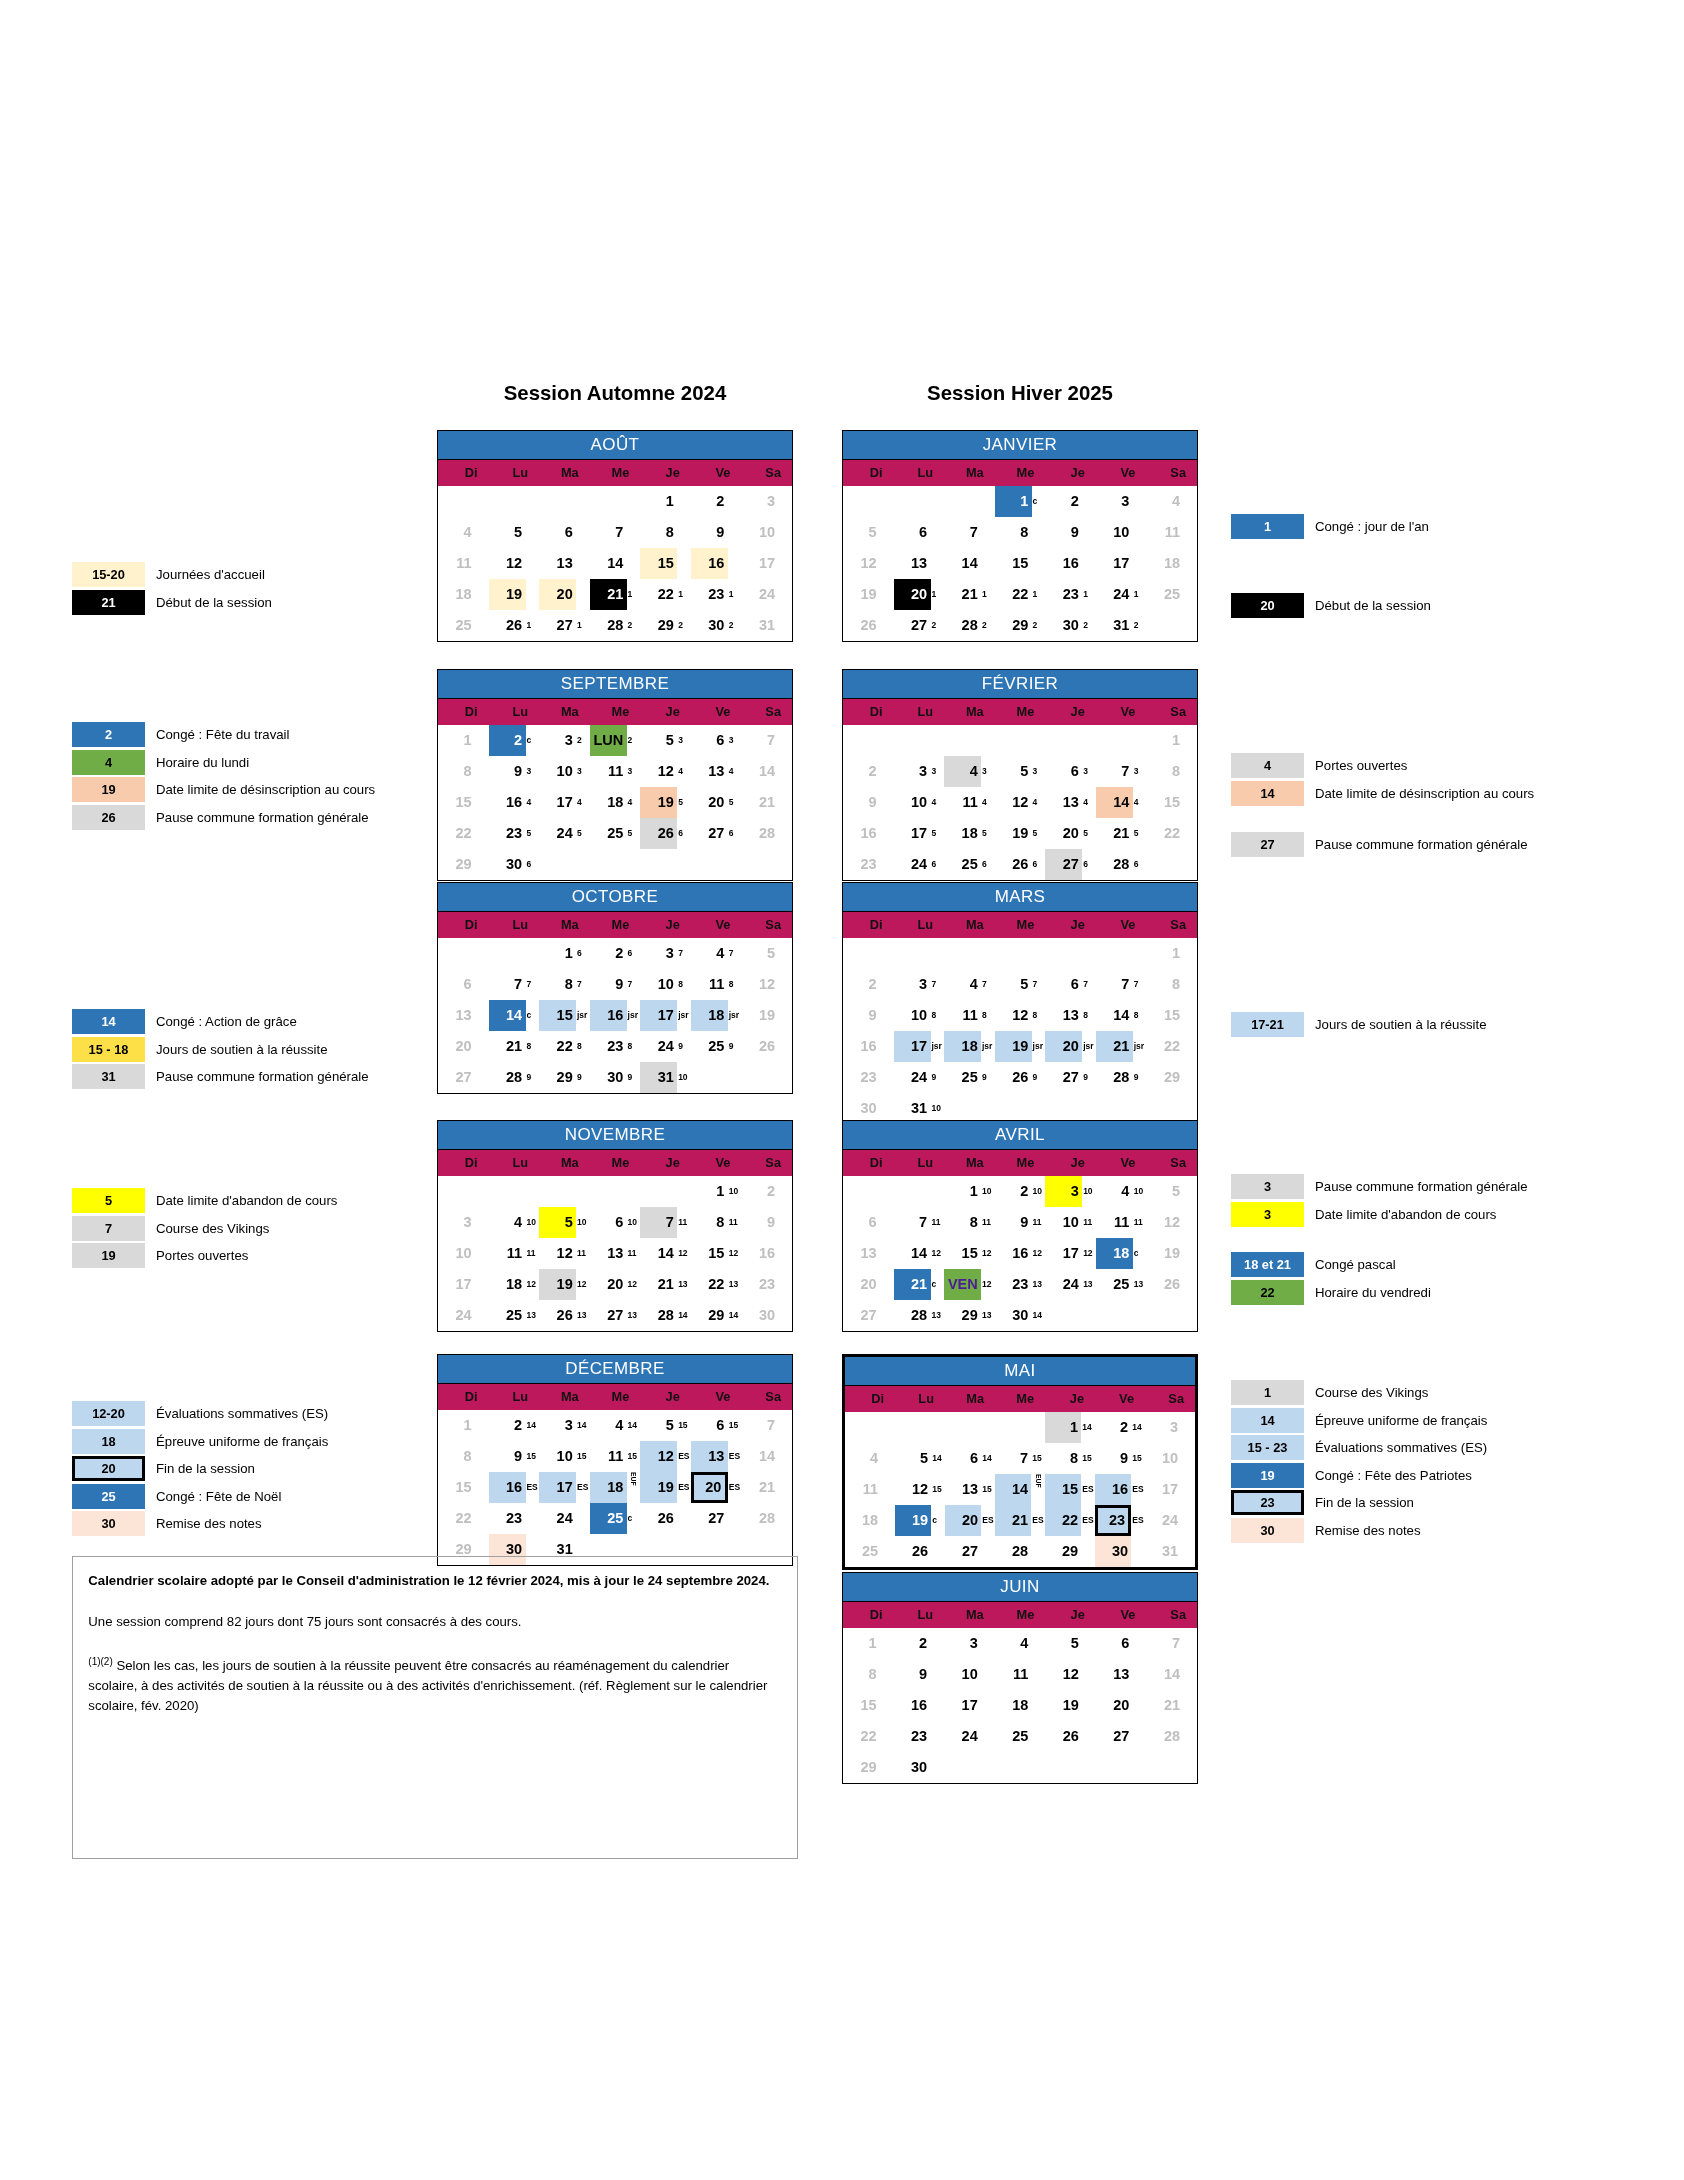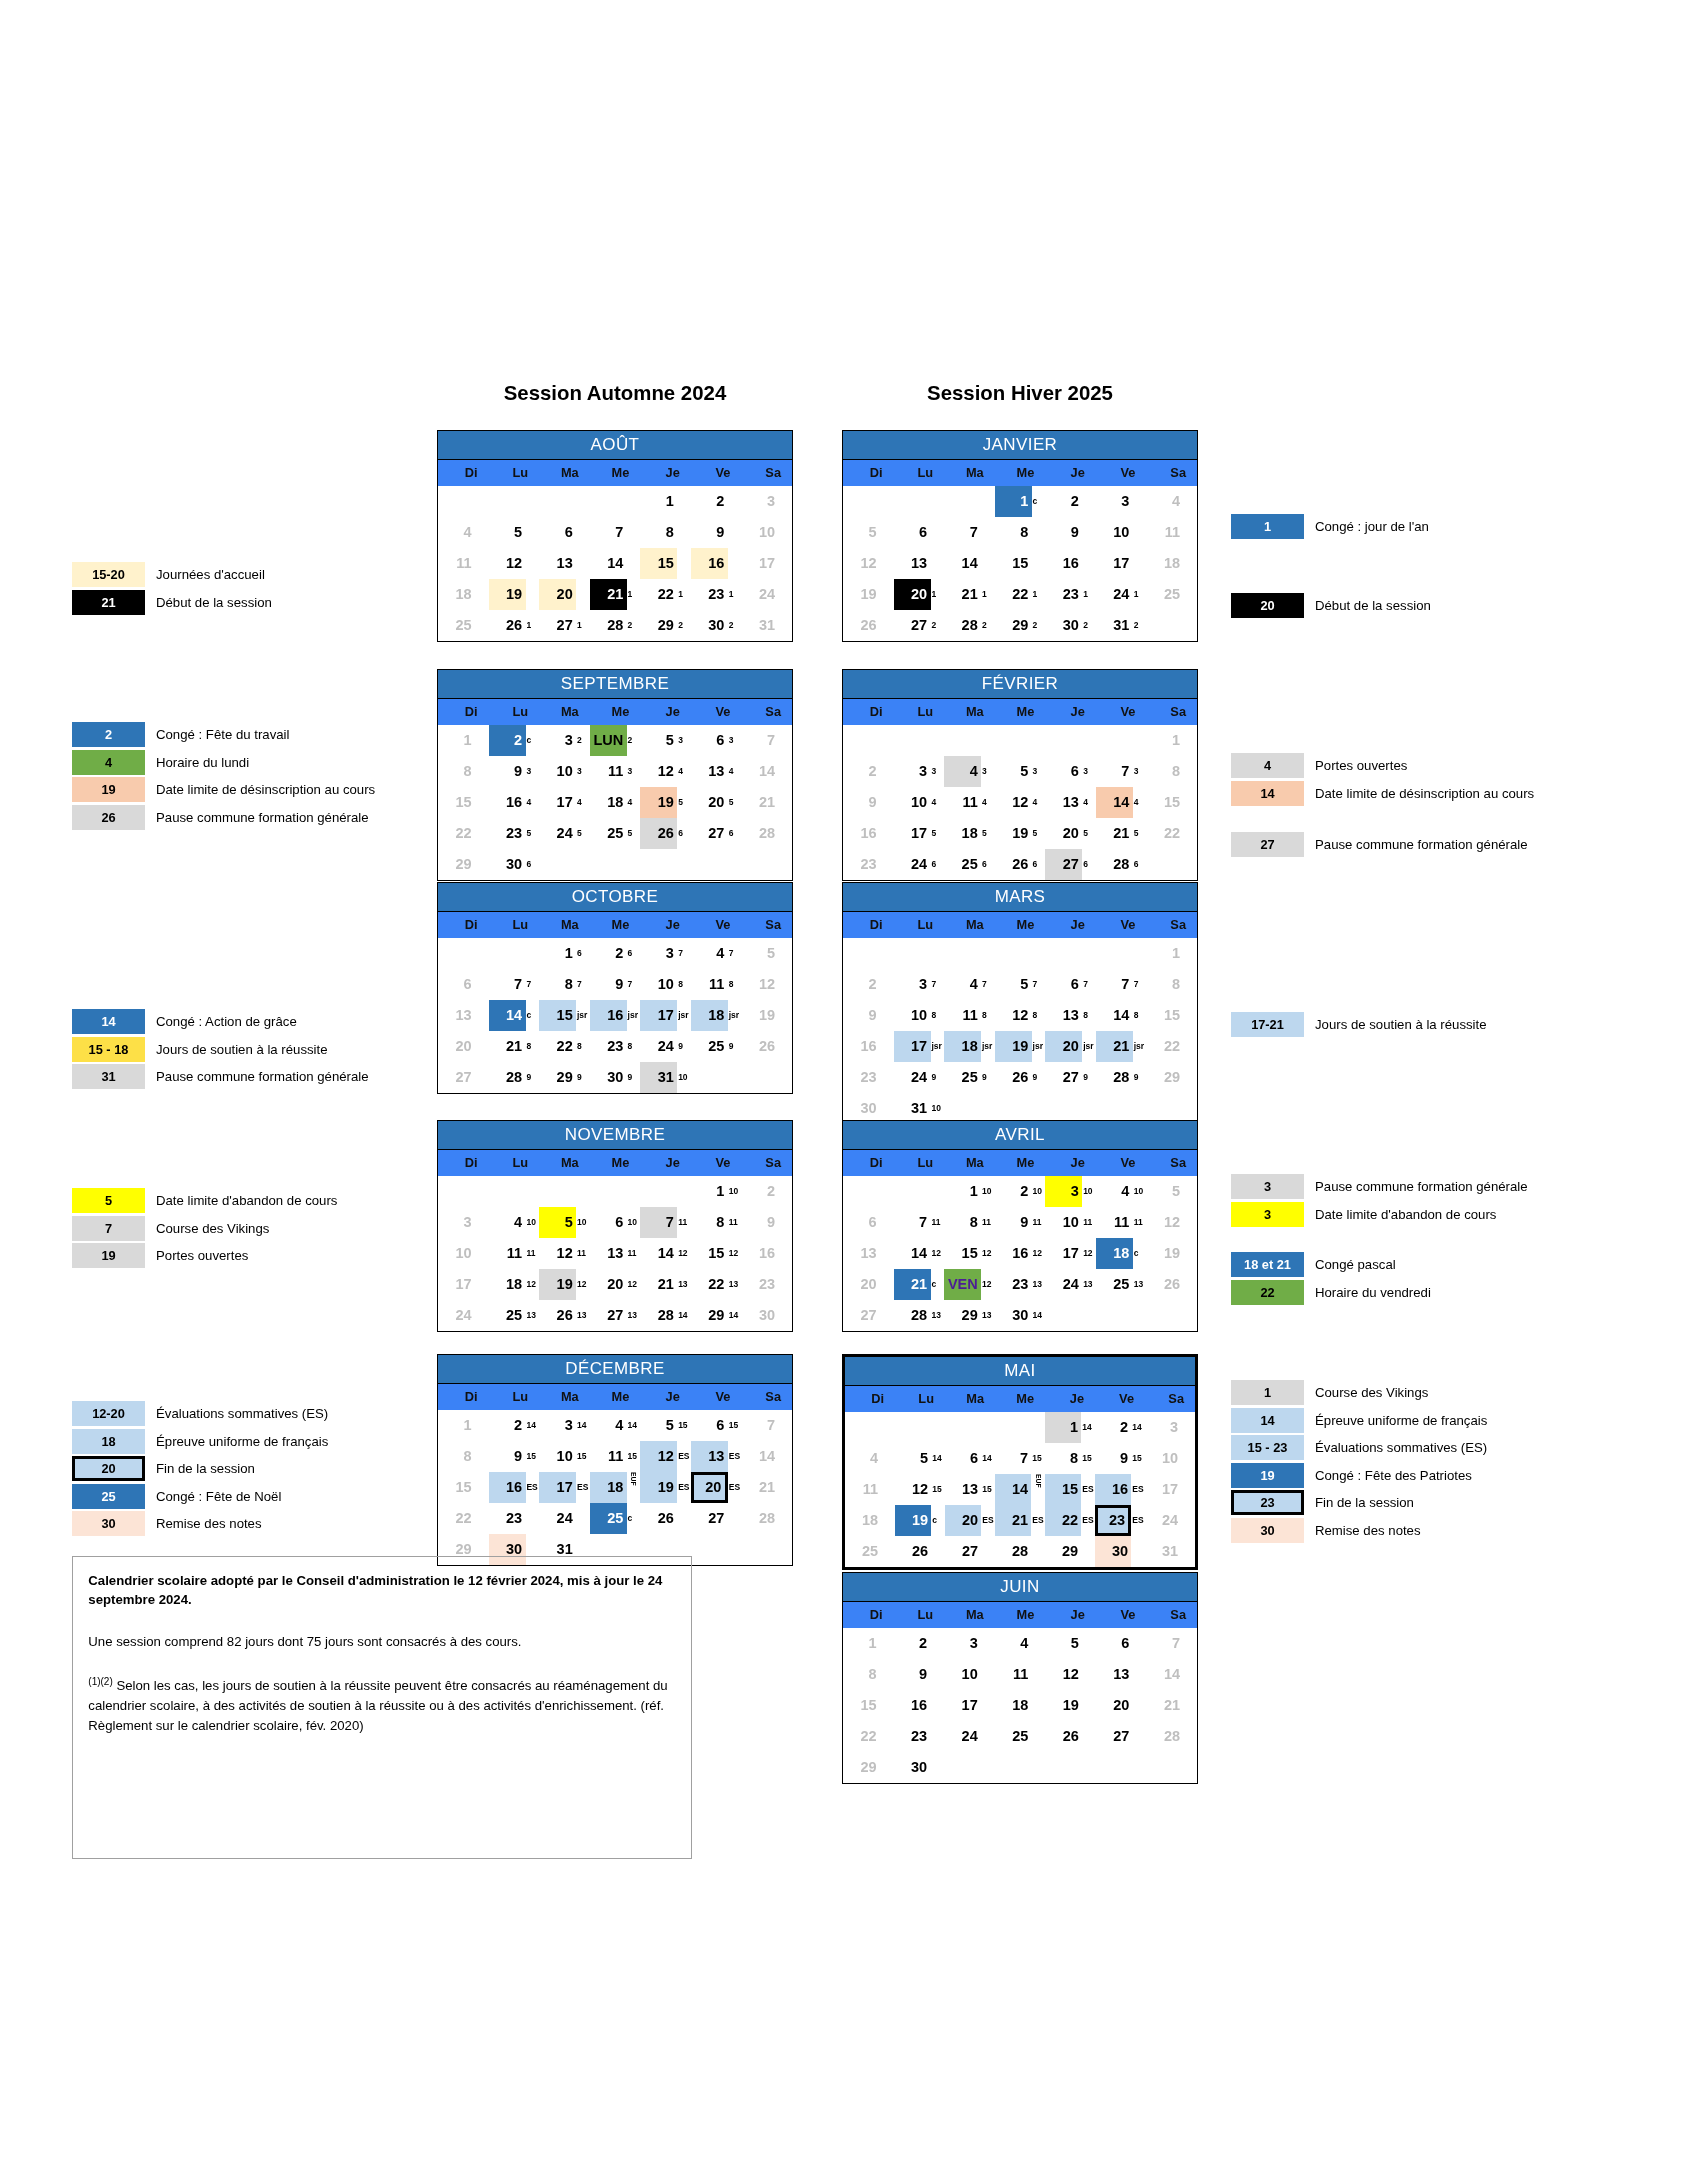--- a/index.html
+++ b/index.html
@@ -10,41 +10,41 @@
   .session-title{position:absolute;top:382px;width:356px;text-align:center;
                  font-size:20.4px;font-weight:bold;}
   #session-autumn{left:437px;}
   #session-winter{left:842px;}
 
   .month{position:absolute;width:356px;background:#fff;border:1.7px solid #000;box-sizing:border-box;}
   .month.thick{border-width:3.4px;}
   .mtitle{height:29px;background:#2E75B6;color:#fff;font-size:17px;letter-spacing:0.4px;
           display:flex;align-items:center;justify-content:center;
           border-bottom:1.7px solid #000;box-sizing:border-box;}
-  .mdays{display:grid;grid-template-columns:repeat(7,1fr);height:25.6px;background:#3b82f6;}
+  .mdays{display:grid;grid-template-columns:repeat(7,1fr);height:25.6px;background:#be185d;}
   .mdays span{display:flex;align-items:center;justify-content:flex-end;padding-right:11px;
               font-weight:bold;font-size:12.8px;color:#111;box-sizing:border-box;}
   .mrow{display:grid;grid-template-columns:repeat(7,1fr);height:31px;}
   .cell{display:flex;align-items:stretch;overflow:visible;}
   .cell .num{flex:1;display:flex;align-items:center;justify-content:flex-end;
              padding-right:3.4px;font-weight:bold;font-size:14.5px;color:#000;box-sizing:border-box;}
   .cell .num.muted{color:#BFBFBF;}
   .cell .num.outline{border:3.4px solid #000;}
   .cell .sub{width:13.6px;display:flex;align-items:center;justify-content:flex-start;
              font-size:8.5px;font-weight:bold;color:#000;padding-left:0.9px;box-sizing:border-box;}
   .cell .sub.rot{writing-mode:vertical-rl;font-size:6.8px;letter-spacing:0;align-items:center;}
 
   .legend-group{position:absolute;}
   .legend-row{display:flex;height:25px;margin-bottom:2.6px;}
   .legend-swatch{width:73px;display:flex;align-items:center;justify-content:center;
                  font-size:12.8px;font-weight:bold;box-sizing:border-box;}
   .legend-swatch.outline{border:3.4px solid #000;}
   .legend-text{padding-left:11px;font-size:13.2px;display:flex;align-items:center;white-space:nowrap;}
 
-  #footer-box{position:absolute;left:72px;top:1556px;width:620px;height:303px;
+  #footer-box{position:absolute;left:72px;top:1556px;width:726px;height:303px;
               border:0.9px solid #a0a0a0;box-sizing:border-box;padding:13.6px 15.3px;
               font-size:13.2px;line-height:1.5;}
   #footer-box p{margin:0;}
   #footer-box p.bold{font-weight:bold;}
   #footer-box p.gap{margin-top:22px;}
   #footer-box sup{font-size:10px;}
 </style>
 </head>
 <body>
 

